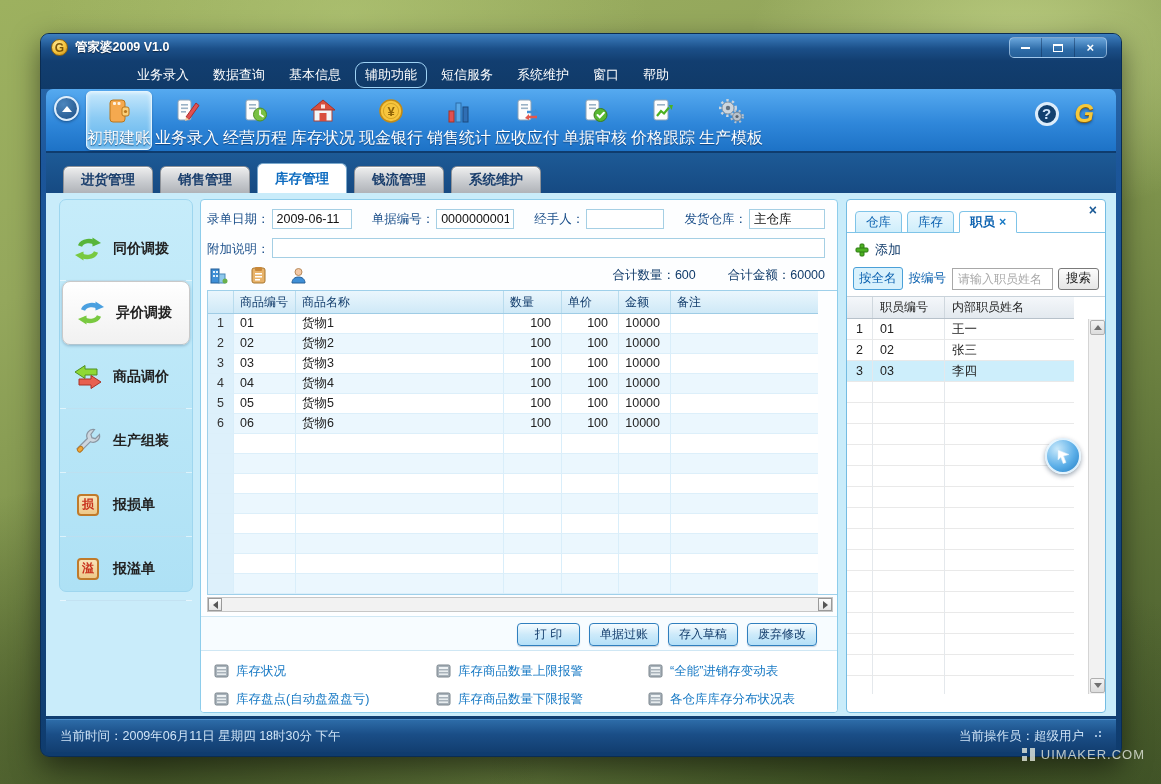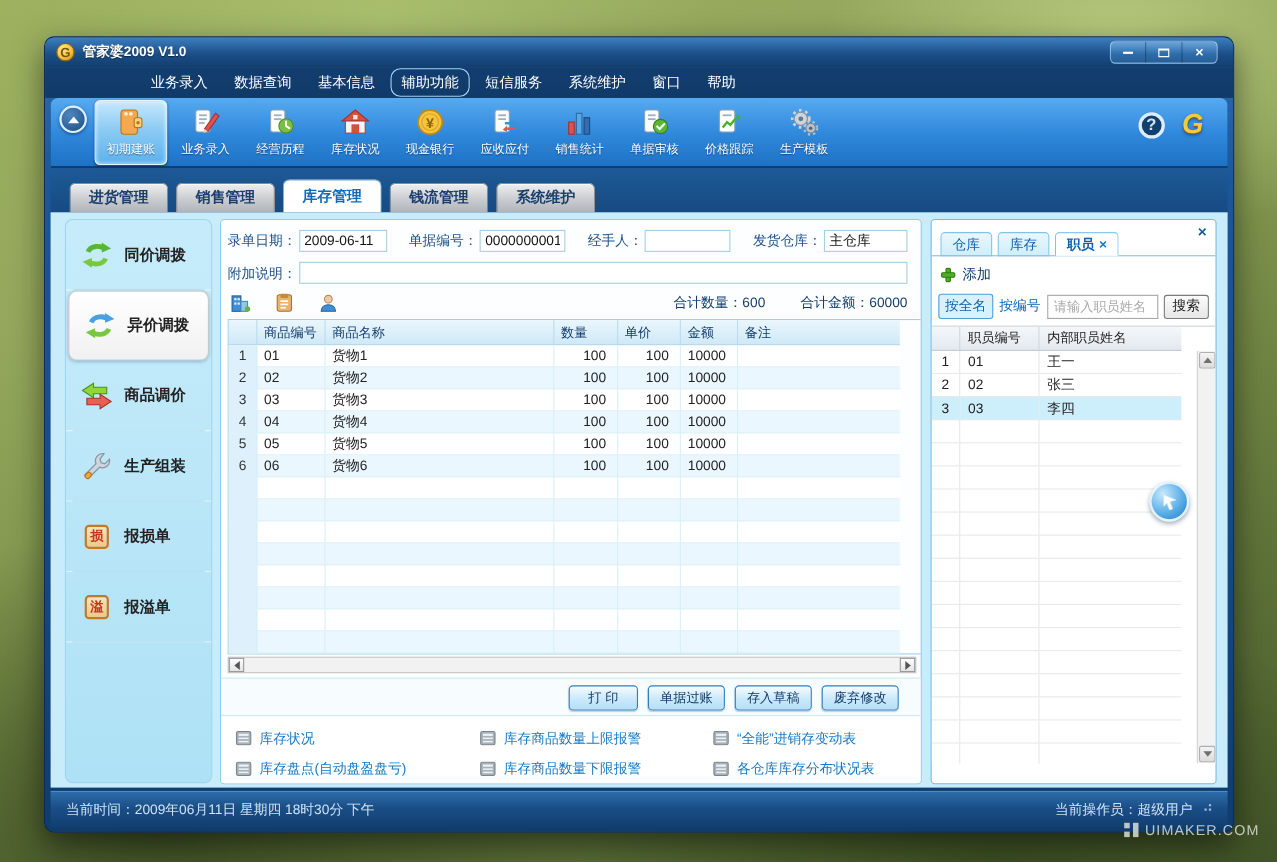--- a/index.html
+++ b/index.html
@@ -71,21 +71,21 @@
     border:2px solid #dfeefb; display:flex; align-items:center; justify-content:center;
     box-shadow:0 1px 3px rgba(0,20,50,.5); }
   .collapse-arrow { width:0; height:0; border-left:5px solid transparent; border-right:5px solid transparent; border-bottom:6px solid #fff; }
   .tb-btns { position:absolute; left:40px; top:2px; display:flex; gap:2px; }
   .tb-btn { width:66px; height:59px; display:flex; flex-direction:column; align-items:center;
     justify-content:flex-start; padding-top:5px; gap:3px; border:1px solid transparent; border-radius:5px; }
   .tb-btn.active { background:linear-gradient(#c6e8fc,#8ccbf4 45%,#5cb1ec);
     border-color:#e2f4fe; box-shadow:inset 0 0 4px rgba(255,255,255,.8),0 1px 2px rgba(0,30,70,.4); }
   .tb-ico { width:28px; height:28px; display:block; }
   .tb-ico svg { width:100%; height:100%; display:block; }
-  .tb-label { color:#fff; font-size:11px; text-shadow:0 1px 1px rgba(0,30,70,.6); white-space:nowrap; }
+  .tb-label { color:#fff; font-size:16px; text-shadow:0 1px 1px rgba(0,30,70,.6); white-space:nowrap; }
   .tb-right { position:absolute; right:22px; top:12px; display:flex; align-items:center; gap:16px; }
   .help-icon { width:24px; height:24px; border-radius:50%; background:#11406f; border:3px solid #dcecfa;
     color:#cfe4fa; font-weight:bold; font-size:15px; display:flex; align-items:center; justify-content:center; }
   .brand-icon { font-size:25px; font-weight:bold; font-style:italic; color:#f6c93a;
     text-shadow:0 1px 0 #8a6210,0 2px 3px rgba(0,20,50,.5); line-height:1; }
 
   
   .tabstrip { position:absolute; left:5px; right:5px; top:119px; height:40px;
     background:linear-gradient(#1a5globalx,#174f88);
     background:linear-gradient(#1d5a96,#164a82);
@@ -94,22 +94,22 @@
     border:1px solid #8e9298; border-bottom:none; border-radius:6px 6px 0 0;
     background:linear-gradient(#efefef,#c9ccd0 55%,#b0b3b8);
     color:#1b3f6d; font-weight:bold; font-size:13.5px;
     box-shadow:inset 0 1px 0 rgba(255,255,255,.8); }
   .tab.active { height:30px; line-height:30px; background:#fff; color:#0e6cc0; border-color:#7aa8cc; }
 
   
   .content { position:absolute; left:5px; right:5px; top:159px; height:523px; background:#c9ecfa; }
 
   
-  .sidebar { position:absolute; left:13px; top:6px; width:134px; height:513px;
-    background:linear-gradient(#c6ecfa,#aee1f5); border:1px solid #9ed6ef; border-radius:7px; padding-top:0; }
+  .sidebar { position:absolute; left:13px; top:6px; width:134px; height:393px;
+    background:linear-gradient(#c6ecfa,#aee1f5); border:1px solid #9ed6ef; border-radius:7px; padding-top:17px; }
   .side-item { height:64px; display:flex; align-items:center; padding-left:13px; gap:10px;
     border-bottom:1px solid rgba(255,255,255,.55); position:relative; }
   .side-item:after { content:""; position:absolute; left:6px; right:6px; bottom:-1px; height:1px; background:rgba(130,190,220,.35); }
   .side-item.active { background:linear-gradient(#ffffff,#f1f1f1); border:1px solid #c9c9c9; border-radius:8px;
     margin:0 2px; box-shadow:0 1px 3px rgba(0,40,80,.25); }
   .side-ico { width:30px; height:30px; display:flex; align-items:center; justify-content:center; }
   .side-ico svg { width:30px; height:30px; display:block; }
   .side-label { font-size:14px; font-weight:bold; color:#222; }
   .stamp { width:22px; height:22px; background:linear-gradient(#f8e3b8,#eec98a); border:2px solid #c07a2a;
     border-radius:4px; color:#c8321e; font-weight:bold; font-size:12px; display:flex; align-items:center; justify-content:center; }
@@ -322,40 +322,40 @@
                 <circle cx="14" cy="14" r="11" fill="#f7c53d" stroke="#c08a18" stroke-width="1.6"></circle>
                 <circle cx="14" cy="14" r="7.6" fill="none" stroke="#d8a524"></circle>
                 <text x="14" y="19" font-size="13" text-anchor="middle" fill="#8f6408" font-weight="bold">¥</text>
               </svg>
             </span>
             <span class="tb-label">现金银行</span>
           </div>
           <div class="tb-btn">
             <span class="tb-ico">
               <svg viewBox="0 0 28 28">
+                <rect x="4" y="14" width="5" height="11" fill="#e05050" stroke="#a83226"></rect>
+                <rect x="11" y="6" width="5" height="19" fill="#58a8e8" stroke="#2c6ca8"></rect>
+                <rect x="18" y="10" width="5" height="15" fill="#2f6eb4" stroke="#1c4a7e"></rect>
+              </svg>
+            </span>
+            <span class="tb-label">销售统计</span>
+          </div>
+          <div class="tb-btn">
+            <span class="tb-ico">
+              <svg viewBox="0 0 28 28">
                 <rect x="5" y="3" width="13" height="20" rx="2" fill="#fdfdfd" stroke="#8aa2b8"></rect>
                 <rect x="8" y="7" width="7" height="1.6" fill="#9ab2c6"></rect>
                 <rect x="8" y="10.5" width="7" height="1.6" fill="#9ab2c6"></rect>
                 <path d="M14 15h8" stroke="#3f8fd6" stroke-width="2.4"></path>
                 <polygon points="22,11.8 26,16 22,16" fill="#3f8fd6"></polygon>
                 <path d="M24 20h-8" stroke="#e2574c" stroke-width="2.4"></path>
                 <polygon points="16,17 12,21 16,23" fill="#e2574c"></polygon>
               </svg>
             </span>
             <span class="tb-label">应收应付</span>
-          </div>
-          <div class="tb-btn">
-            <span class="tb-ico">
-              <svg viewBox="0 0 28 28">
-                <rect x="4" y="14" width="5" height="11" fill="#e05050" stroke="#a83226"></rect>
-                <rect x="11" y="6" width="5" height="19" fill="#58a8e8" stroke="#2c6ca8"></rect>
-                <rect x="18" y="10" width="5" height="15" fill="#2f6eb4" stroke="#1c4a7e"></rect>
-              </svg>
-            </span>
-            <span class="tb-label">销售统计</span>
           </div>
           <div class="tb-btn">
             <span class="tb-ico">
               <svg viewBox="0 0 28 28">
                 <rect x="5" y="3" width="13" height="20" rx="2" fill="#fdfdfd" stroke="#8aa2b8"></rect>
                 <rect x="8" y="7" width="7" height="1.6" fill="#9ab2c6"></rect>
                 <rect x="8" y="10.5" width="7" height="1.6" fill="#9ab2c6"></rect>
                 <circle cx="19.5" cy="18" r="6.5" fill="#59b832" stroke="#3a7e1c"></circle>
                 <path d="M16.5 18l2.2 2.2 4.2-4.4" stroke="#fff" stroke-width="2" fill="none" stroke-linecap="round"></path>
               </svg>

